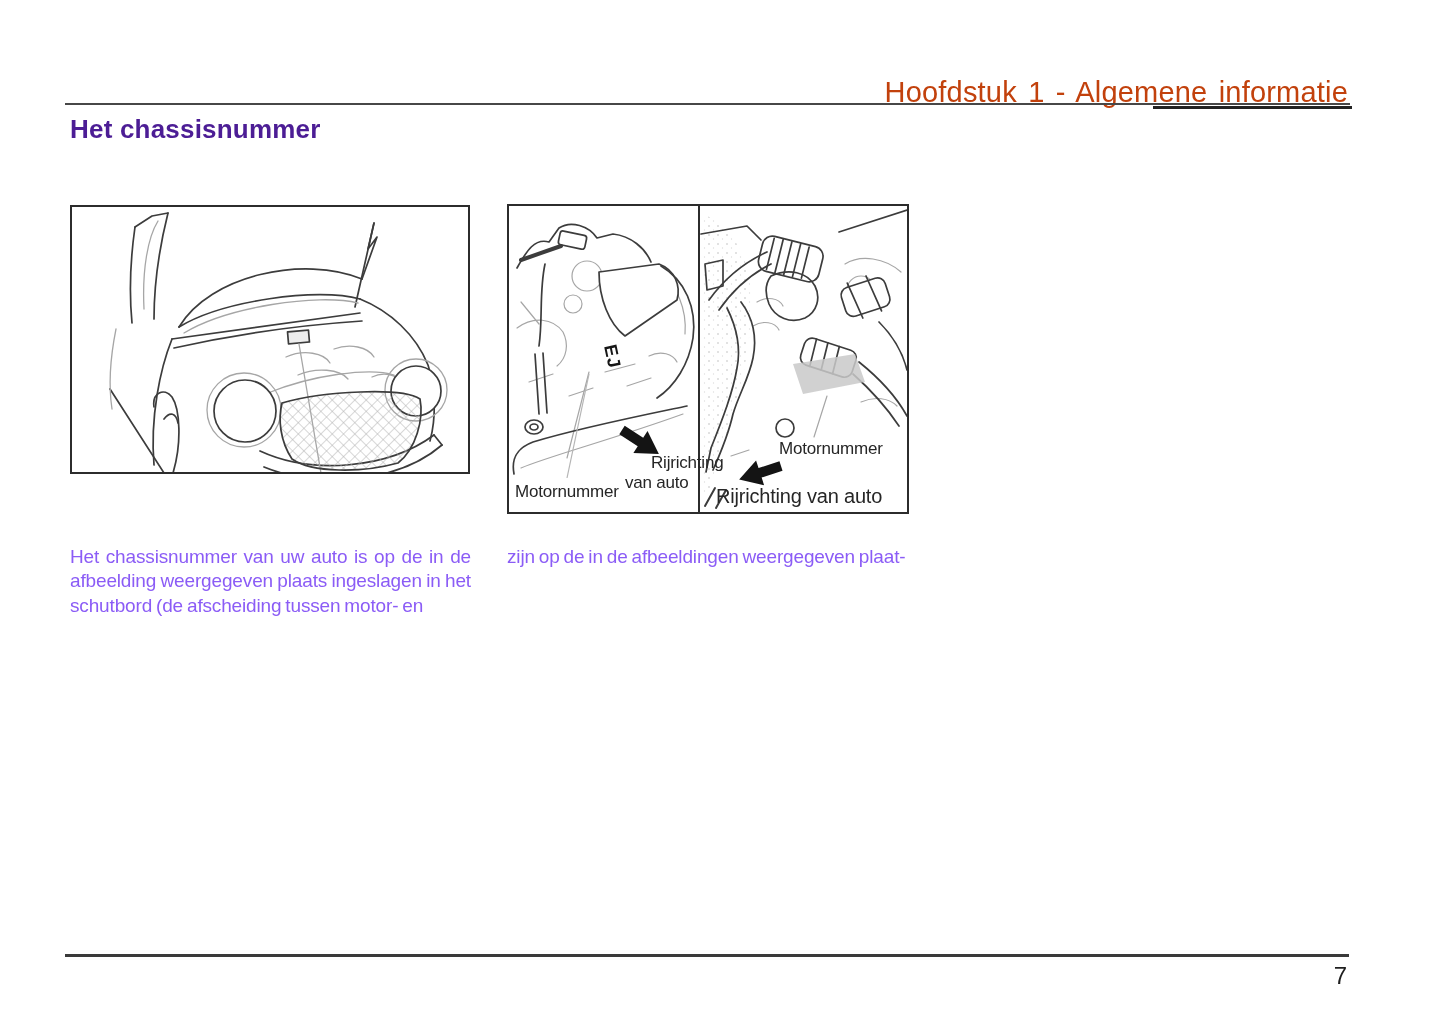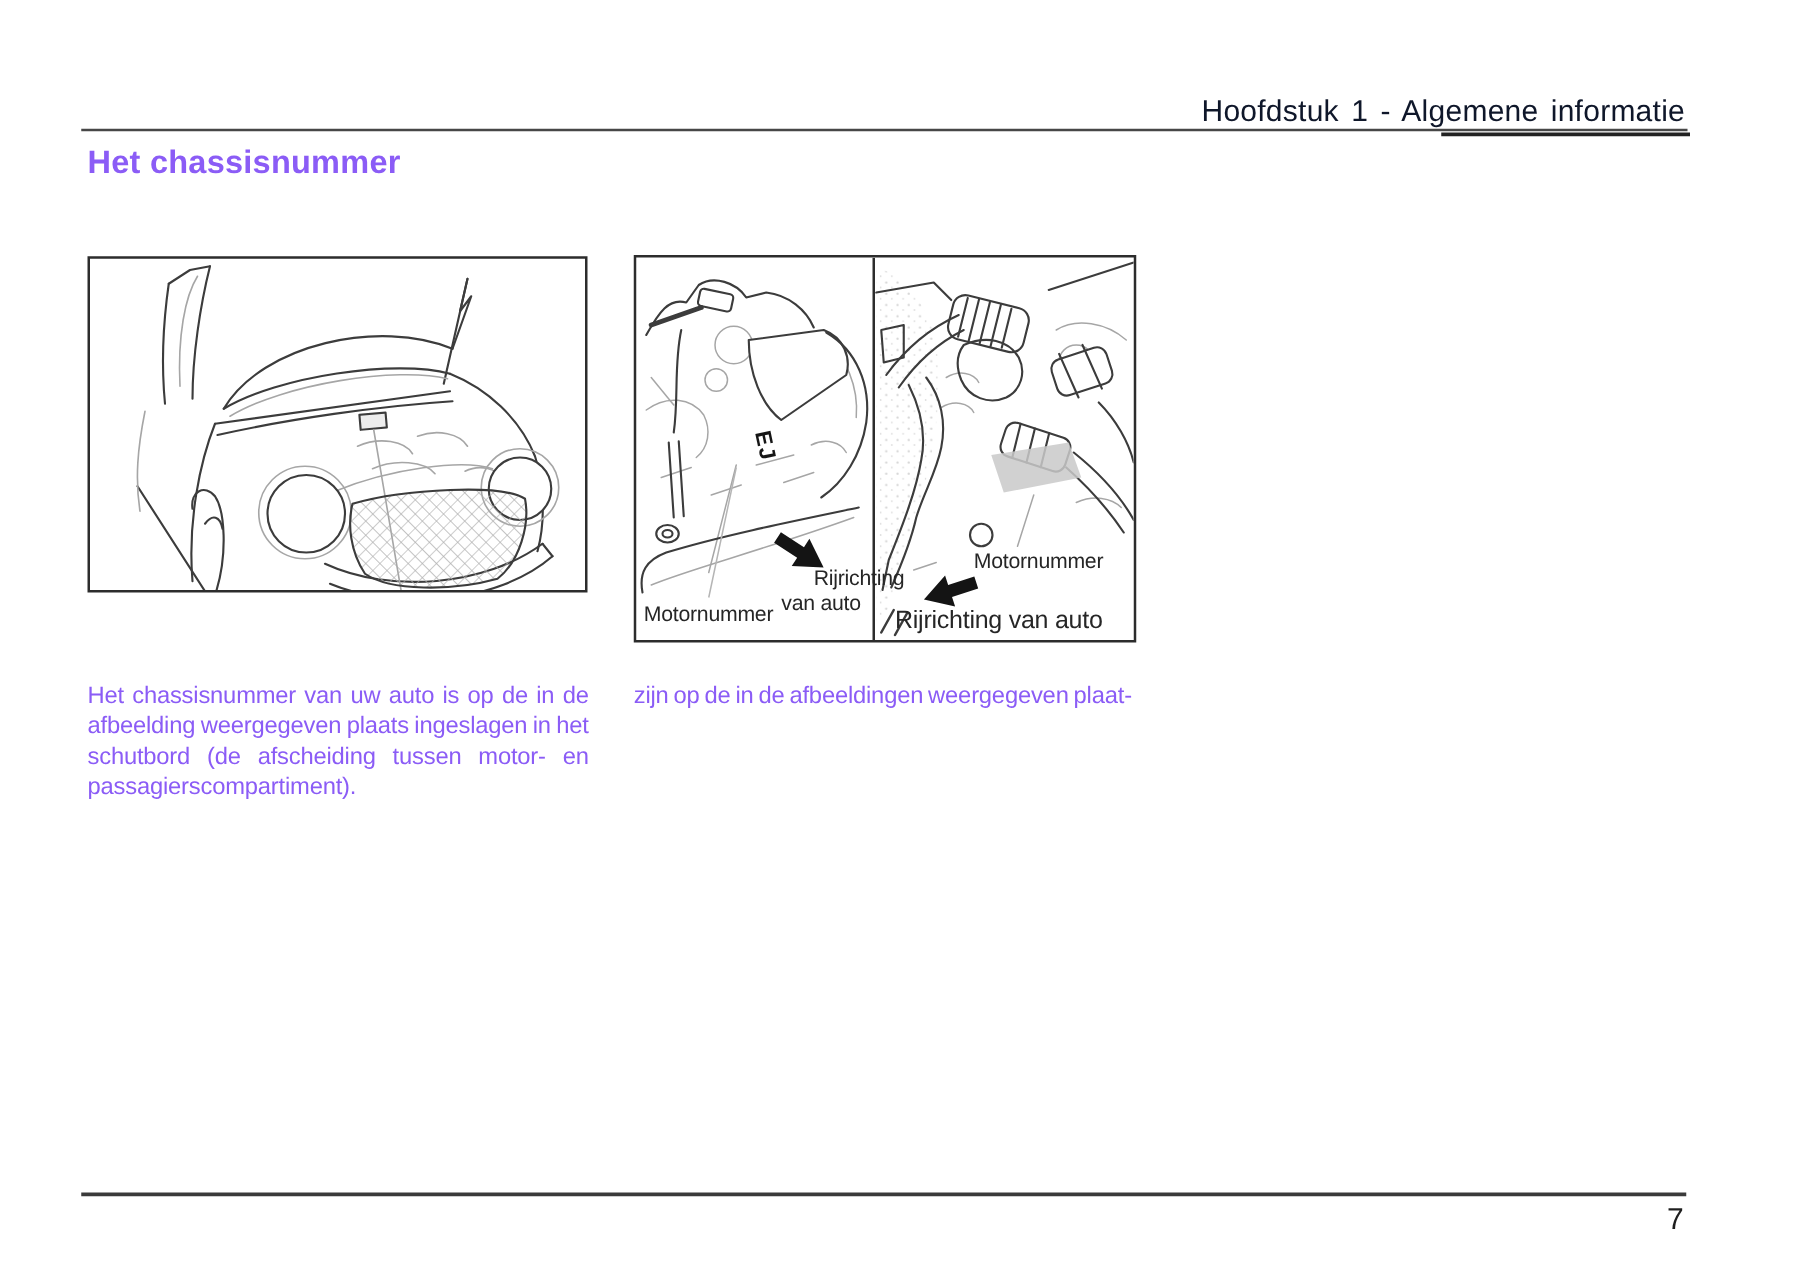--- a/index.html
+++ b/index.html
@@ -1,27 +1,27 @@
 <!DOCTYPE html>
 <html><head>
 <meta charset="utf-8">
 <style>
   html,body{margin:0;padding:0;background:#ffffff;}
   .page{
     position:relative;width:1445px;height:1026px;background:#ffffff;
     font-family:"Liberation Sans",sans-serif;color:#1d1d1d;overflow:hidden;
   }
   .chapter-header{
-    position:absolute;top:76px;right:97px;font-size:24px;color:#0f172a;
+    position:absolute;top:76px;right:97px;font-size:29px;color:#c2410c;
     word-spacing:3px;letter-spacing:0.2px;white-space:nowrap;
   }
   .rule-top{position:absolute;left:65px;width:1285px;top:103px;height:2px;background:#474747;}
   .header-underline{position:absolute;left:1153px;width:199px;top:106px;height:3px;background:#222;}
   .col-heading{
-    position:absolute;top:114px;font-size:26px;font-weight:700;color:#8b5cf6;
+    position:absolute;top:114px;font-size:26px;font-weight:700;color:#4c1d95;
     letter-spacing:0.2px;white-space:nowrap;
   }
   .col-heading.left{left:70px;}
   .col-heading.right{left:507px;}
   .figure-box{
     position:absolute;top:205px;background:#fff;border:2px solid #2c2c2c;
     box-sizing:border-box;overflow:hidden;
   }
   .figure-box.left{left:70px;width:400px;height:269px;}
   .figure-box.right{left:507px;top:204px;width:402px;height:310px;}
@@ -223,21 +223,20 @@
     <span class="fig-label" style="left:116px;top:267px;">van auto</span>
     <span class="fig-label" style="left:6px;top:276px;">Motornummer</span>
     <span class="fig-label" style="left:270px;top:233px;">Motornummer</span>
     <span class="fig-label" style="left:207px;top:279px;font-size:20px;">Rijrichting van auto</span>
   </div>
 
   <div class="para left">
     <div class="ln">Het chassisnummer van uw auto is op de in de</div>
     <div class="ln">afbeelding weergegeven plaats ingeslagen in het</div>
     <div class="ln">schutbord (de afscheiding tussen motor- en</div>
-    <div class="ln">passagierscompartiment).</div>
   </div>
 
   <div class="para right">
     <div class="ln">zijn op de in de afbeeldingen weergegeven plaat-</div>
   </div>
 
   <div class="rule-bottom"></div>
   <div class="page-number">7</div>
 
 </div>

